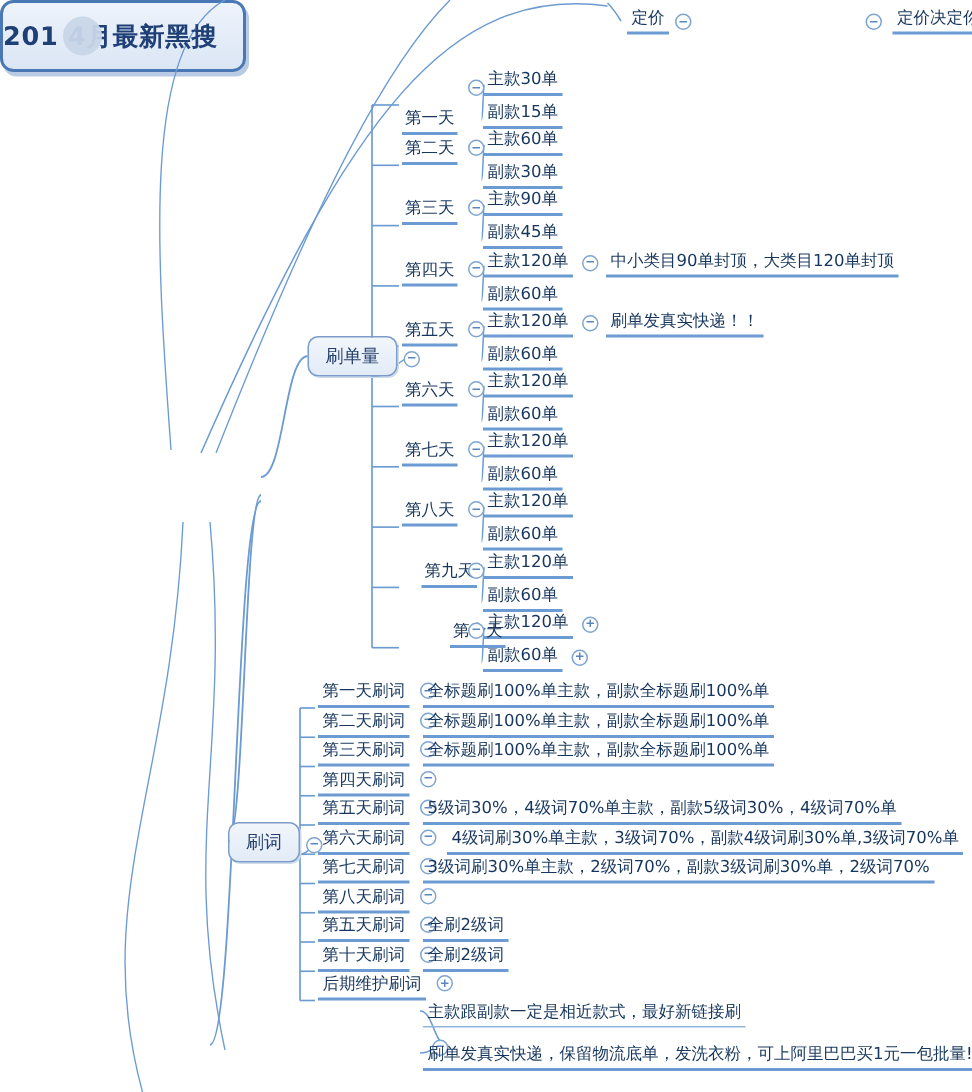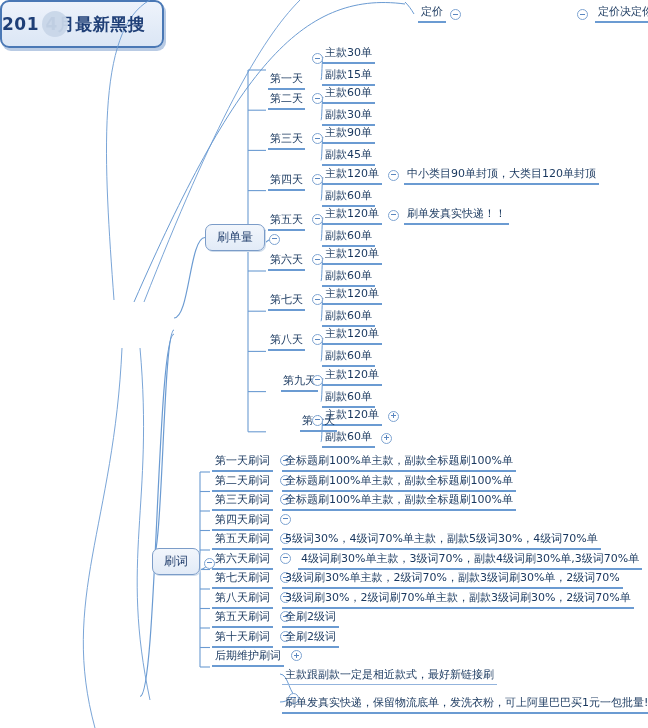--- a/index.html
+++ b/index.html
@@ -200,21 +200,20 @@
       <div class="tog node" style="left: 280px; top: 533px;"></div>
       <div class="leaf node" style="left: 282px; top: 530px;">5级词30%，4级词70%单主款，副款5级词30%，4级词70%单</div>
       <div class="leaf node" style="left: 212px; top: 549.5px;">第六天刷词</div>
       <div class="tog node" style="left: 280px; top: 552.5px;"></div>
       <div class="leaf node" style="left: 298px; top: 549.5px;">4级词刷30%单主款，3级词70%，副款4级词刷30%单,3级词70%单</div>
       <div class="leaf node" style="left: 212px; top: 569px;">第七天刷词</div>
       <div class="tog node" style="left: 280px; top: 572px;"></div>
       <div class="leaf node" style="left: 282px; top: 569px;">3级词刷30%单主款，2级词70%，副款3级词刷30%单，2级词70%</div>
       <div class="leaf node" style="left: 212px; top: 588.5px;">第八天刷词</div>
       <div class="tog node" style="left: 280px; top: 591.5px;"></div>
-      <div class="leaf node" style="left: 282px; top: 588.5px;">3级词刷30%，2级词刷70%单主款，副款3级词刷30%，2级词70%单</div>
       <div class="leaf node" style="left: 212px; top: 608px;">第五天刷词</div>
       <div class="tog node" style="left: 280px; top: 611px;"></div>
       <div class="leaf node" style="left: 282px; top: 608px;">全刷2级词</div>
       <div class="leaf node" style="left: 212px; top: 627.5px;">第十天刷词</div>
       <div class="tog node" style="left: 280px; top: 630.5px;"></div>
       <div class="leaf node" style="left: 282px; top: 627.5px;">全刷2级词</div>
       <div class="leaf node" style="left: 212px; top: 647px;">后期维护刷词</div>
       <div class="tog plus node" style="left: 291px; top: 650px;"></div>
       <div class="tog node" style="left: 288px; top: 692.5px;"></div>
       <div class="leaf thin node" style="left: 282px; top: 666px;">主款跟副款一定是相近款式，最好新链接刷</div>

